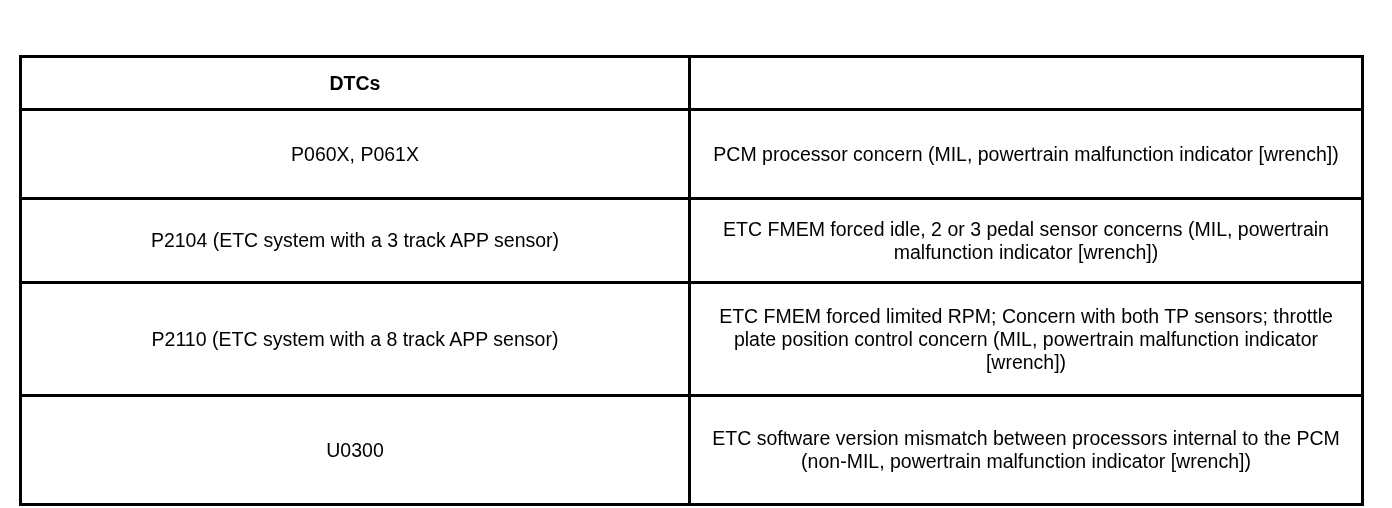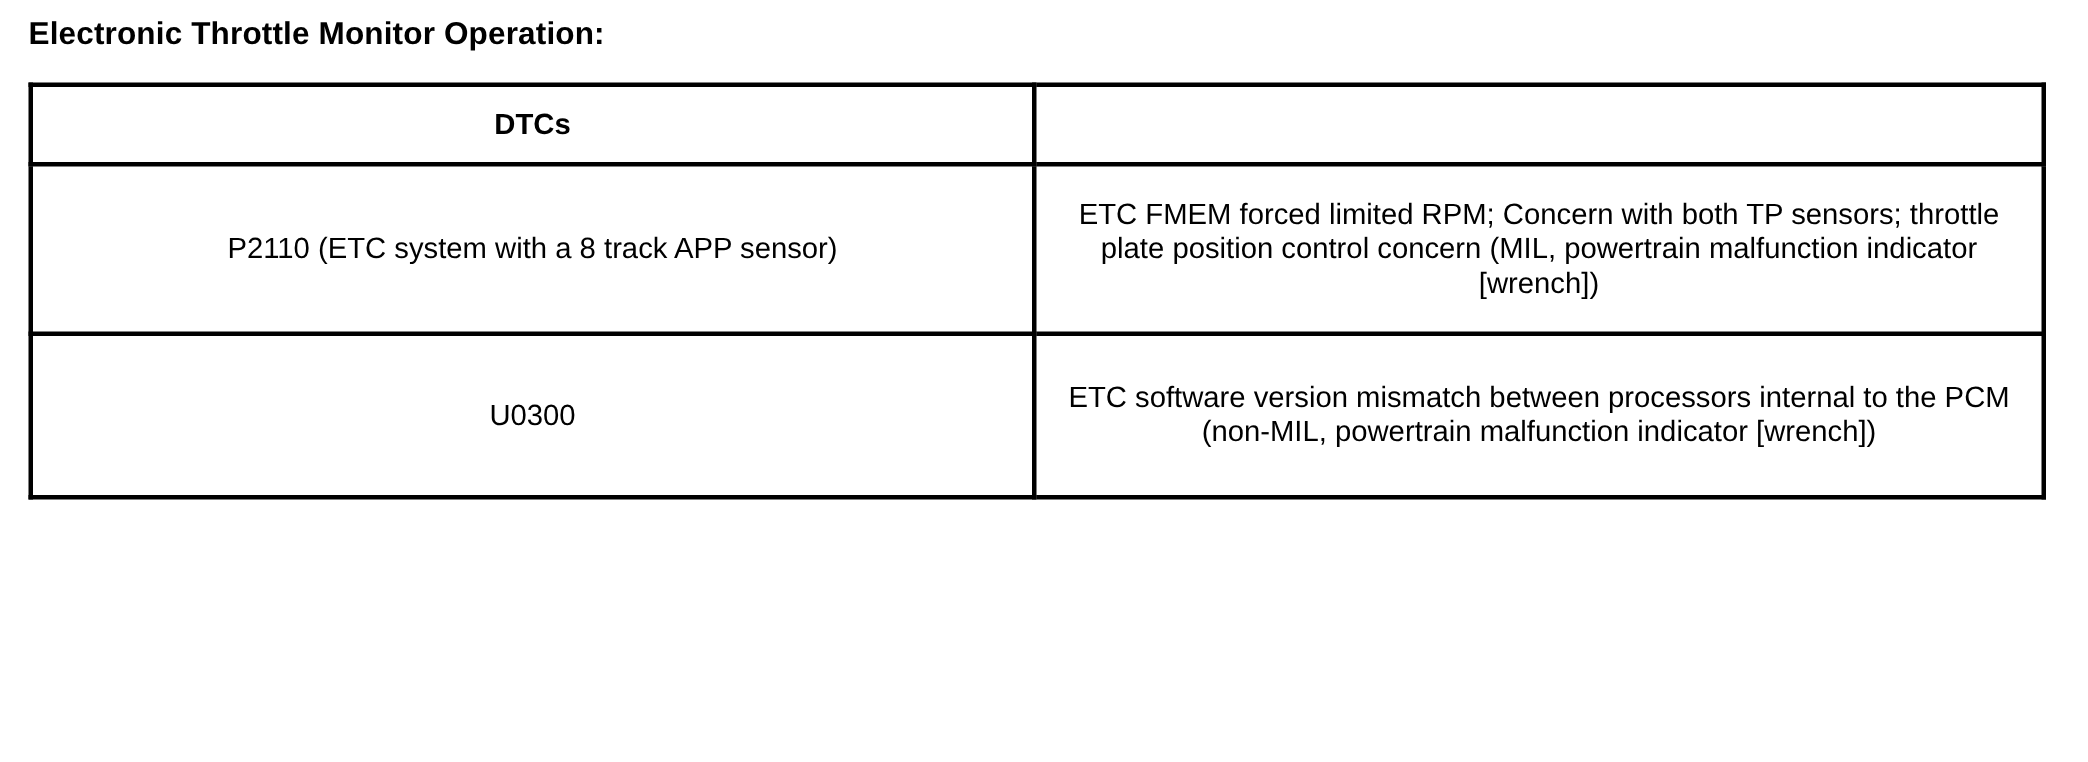--- a/index.html
+++ b/index.html
@@ -58,34 +58,41 @@
   tr.r-2104  td { height: 61px; }
   tr.r-2105  td { height: 60px; }
   tr.r-2110  td { height: 90px; }
   tr.r-u0300 td { height: 86px; }
 </style>
 </head>
 <body>
 
 <div class="page">
 
-  <div class="section-title">Electronic Throttle Monitor Operation:</div>
 
   <table class="dtc-table">
     <colgroup>
       <col class="col-dtc">
       <col class="col-desc">
     </colgroup>
     <tbody>
       <tr>
         <td class="head-cell">DTCs</td>
         <td class="head-cell empty"></td>
       </tr>
 
+      <tr class="r-060x">
+        <td>P060X, P061X</td>
+        <td>PCM processor concern (MIL, powertrain malfunction indicator [wrench])</td>
+      </tr>
 
+      <tr class="r-2104">
+        <td>P2104 (ETC system with a 3 track APP sensor)</td>
+        <td>ETC FMEM  forced idle, 2 or 3 pedal sensor concerns (MIL, powertrain malfunction indicator [wrench])</td>
+      </tr>
 
 
       <tr class="r-2110">
         <td>P2110 (ETC system with a 8 track APP sensor)</td>
         <td>ETC FMEM  forced limited RPM; Concern with both TP sensors; throttle plate position control concern (MIL, powertrain malfunction indicator [wrench])</td>
       </tr>
 
       <tr class="r-u0300">
         <td>U0300</td>
         <td>ETC software version mismatch between processors internal to the PCM (non-MIL, powertrain malfunction indicator [wrench])</td>

